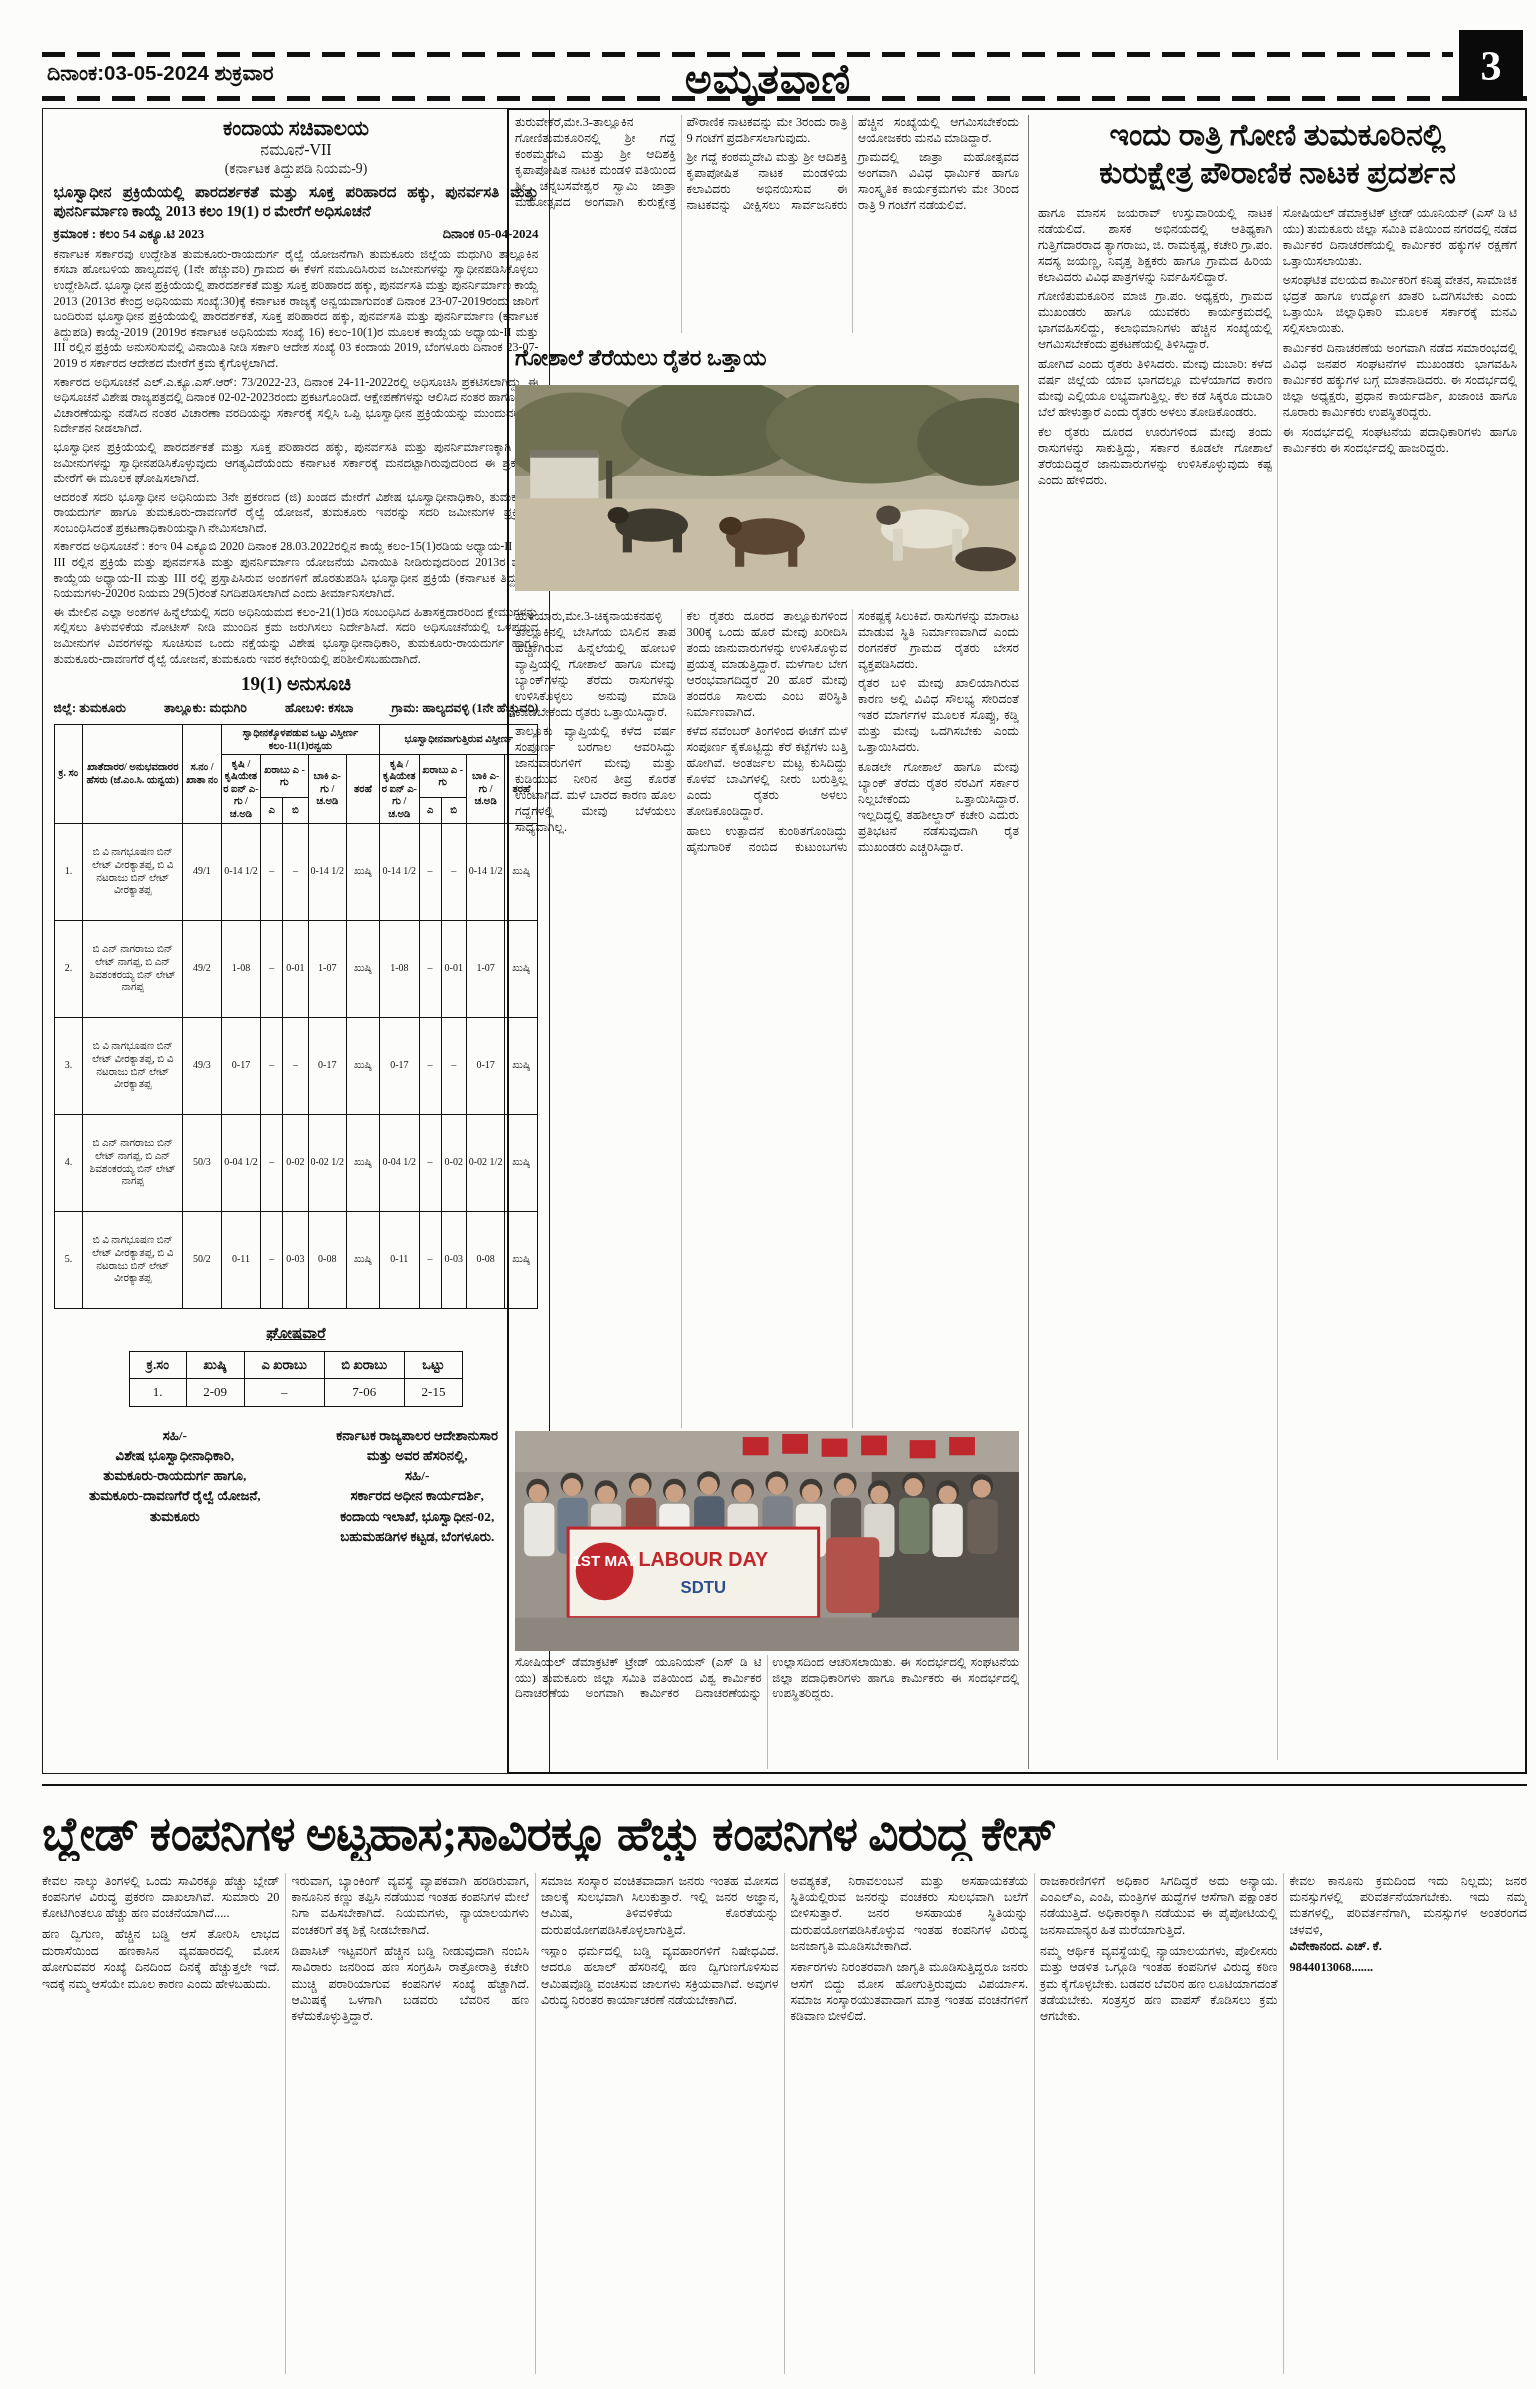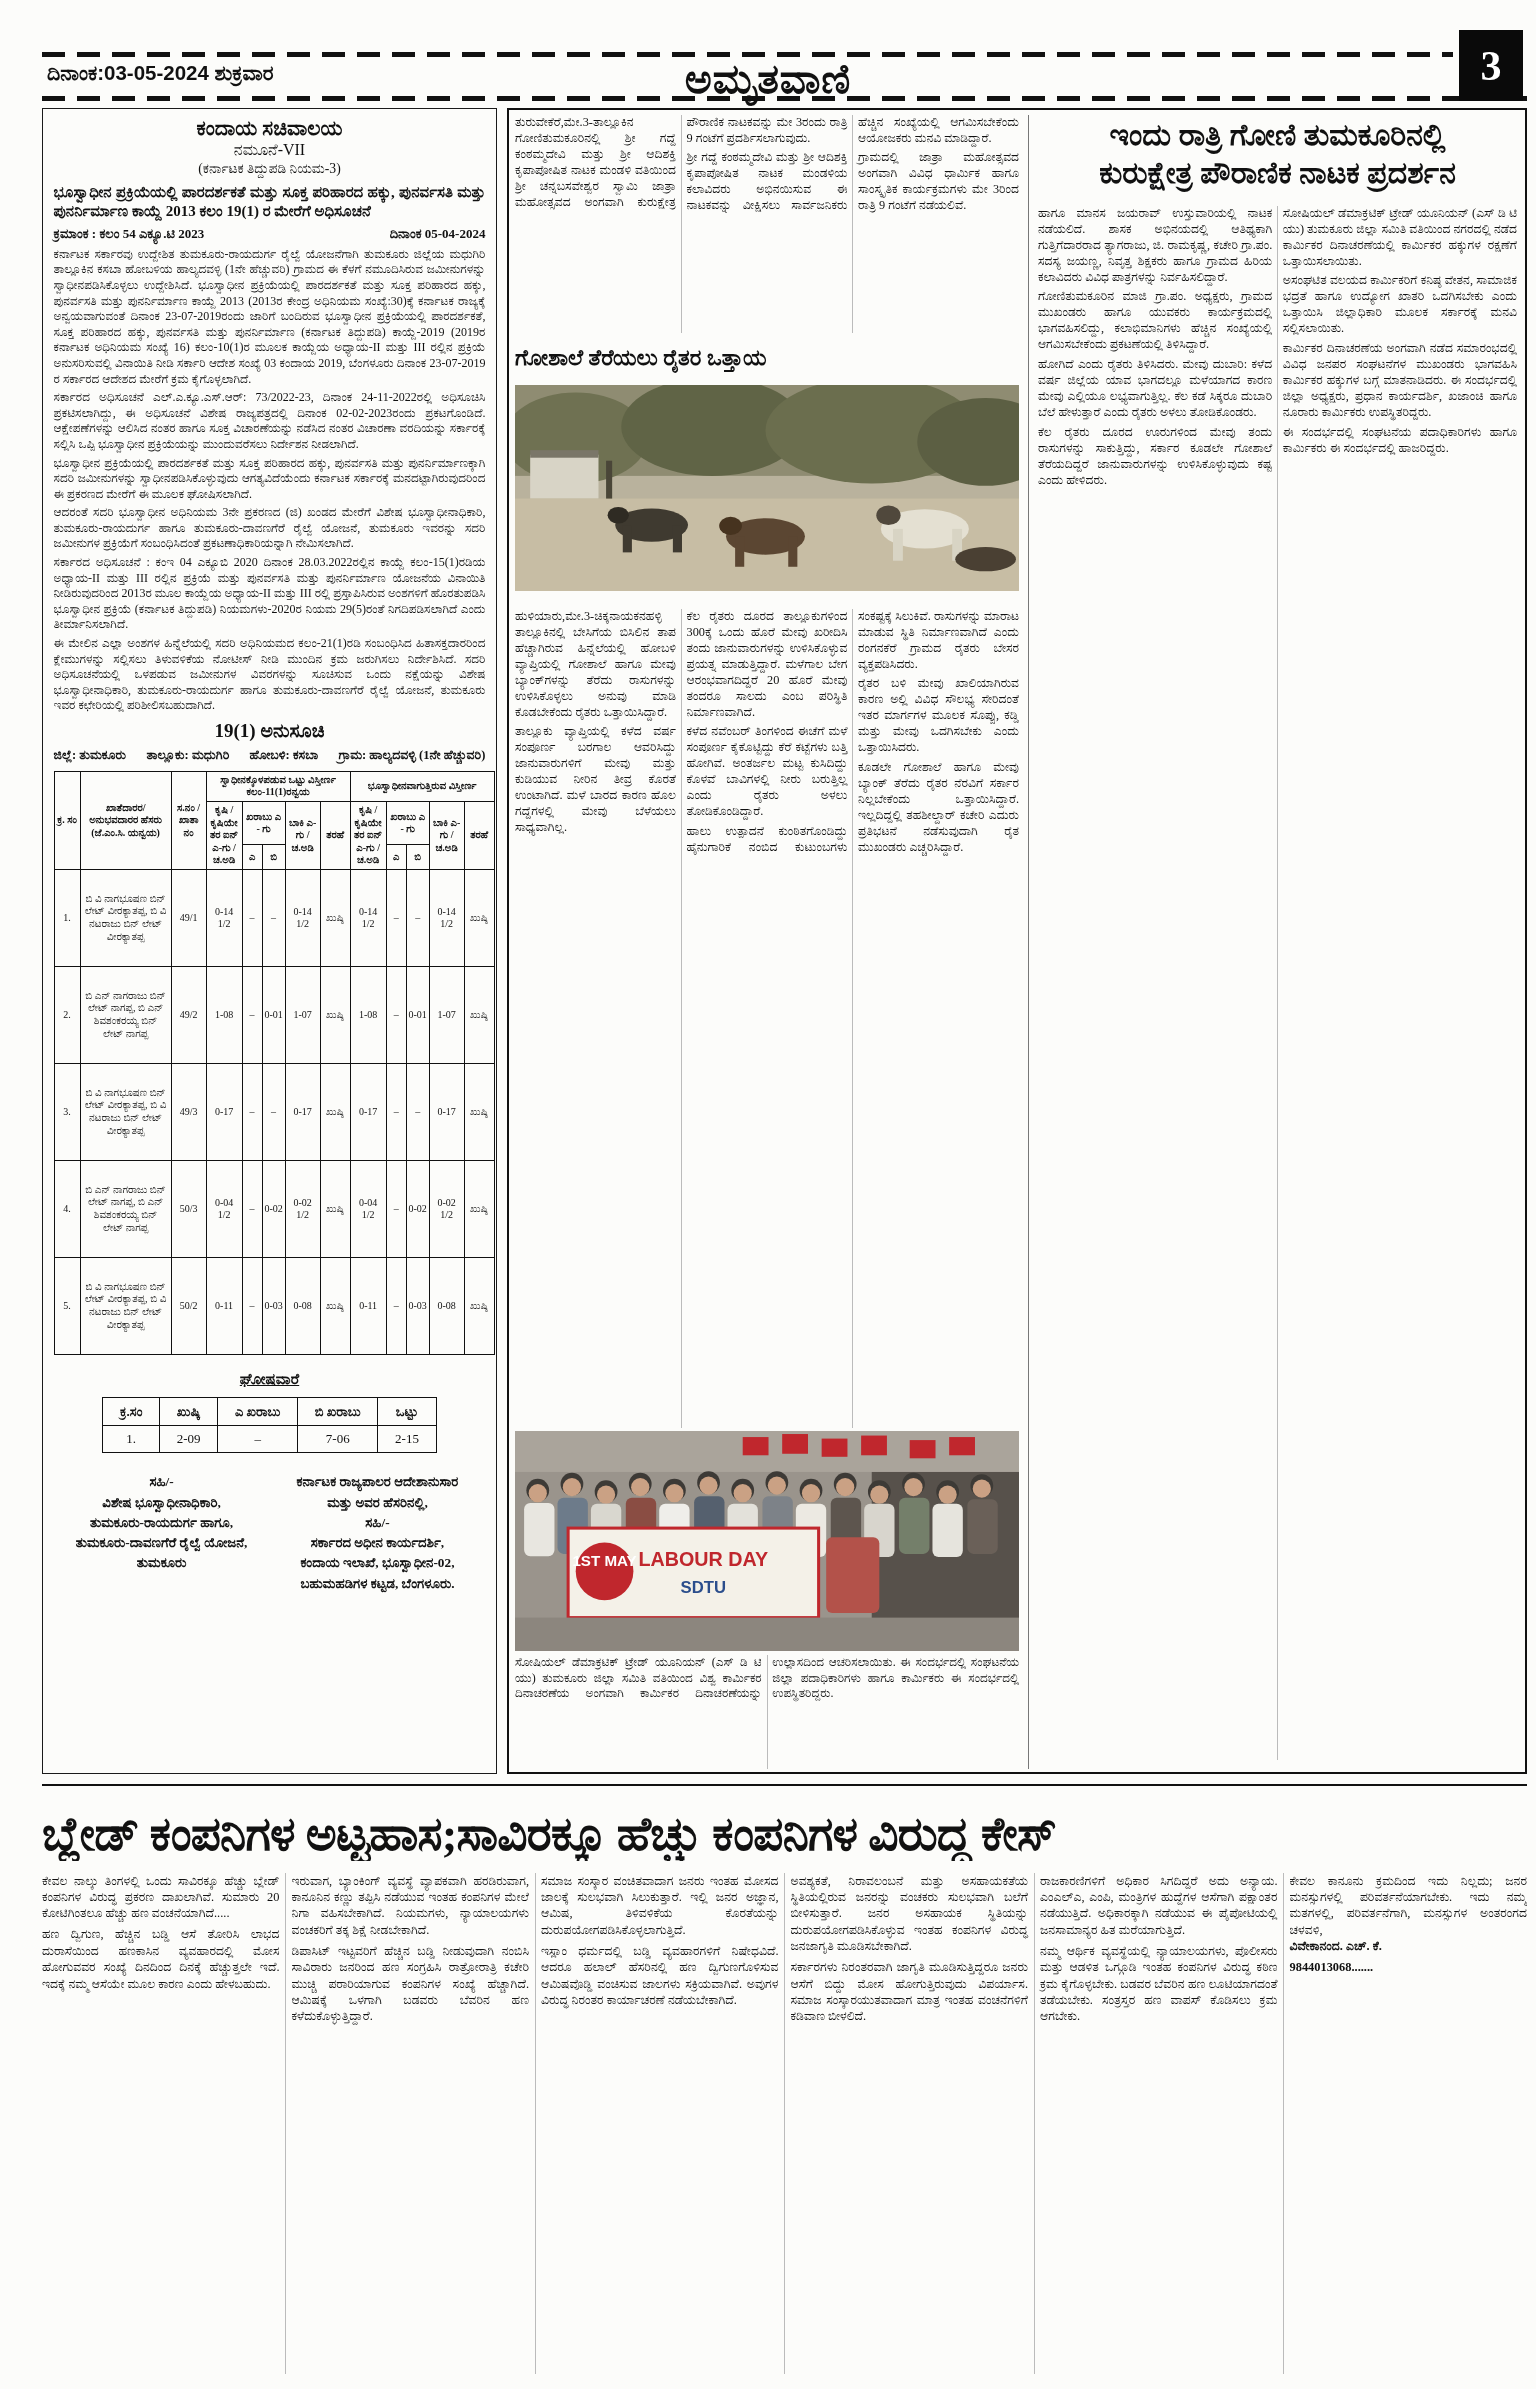--- a/index.html
+++ b/index.html
@@ -12,21 +12,21 @@
   .dash.top { left:42px; top:52px; width:1411px; }
   .dash.bot { left:42px; top:96px; width:1485px; }
   .hdr-date { position:absolute; left:47px; top:61px; font-size:20.5px; font-weight:bold; font-family:"Liberation Sans",sans-serif; }
   .masthead { position:absolute; left:0; top:55px; width:1536px; text-align:center;
               font-size:41px; font-weight:bold; letter-spacing:0.8px; }
   .pagebox { position:absolute; left:1459px; top:30px; width:64px; height:71px; background:#0a0a0a;
              color:#fff; display:flex; align-items:center; justify-content:center;
              font-size:42px; font-weight:bold; }
 
   
-  .notice { position:absolute; left:42px; top:108px; width:455px; height:1666px;
+  .notice { position:absolute; left:42px; top:108px; width:508px; height:1666px;
             border:1.5px solid #1a1a1a; padding:7.6px 10.6px 6px; overflow:hidden; }
   .n-center { text-align:center; }
   .n-ministry { font-size:20.5px; font-weight:bold; }
   .n-form { font-size:16px; margin-top:1.5px; }
   .n-rule { font-size:13.7px; margin-top:1.5px; }
   .n-title { font-size:15px; font-weight:bold; text-align:justify; margin-top:6px; line-height:1.3; }
   .n-refline { display:flex; justify-content:space-between; font-size:13px; font-weight:bold; margin-top:4.6px; }
   .n-paras { margin-top:4.6px; }
   .n-paras p { font-size:12px; line-height:1.30; text-align:justify; margin-bottom:3px; }
   .n-sched { font-size:19px; font-weight:bold; text-align:center; margin-top:6px; }
@@ -90,21 +90,21 @@
 
   <div class="dash top"></div>
   <div class="dash bot"></div>
   <div class="hdr-date">ದಿನಾಂಕ:03-05-2024 ಶುಕ್ರವಾರ</div>
   <div class="masthead">ಅಮೃತವಾಣಿ</div>
   <div class="pagebox">3</div>
 
   <div class="notice">
     <div class="n-center n-ministry">ಕಂದಾಯ ಸಚಿವಾಲಯ</div>
     <div class="n-center n-form">ನಮೂನೆ-VII</div>
-    <div class="n-center n-rule">(ಕರ್ನಾಟಕ ತಿದ್ದುಪಡಿ ನಿಯಮ-3)</div>
+    <div class="n-center n-rule">(ಕರ್ನಾಟಕ ತಿದ್ದುಪಡಿ ನಿಯಮ-9)</div>
     <div class="n-title">ಭೂಸ್ವಾಧೀನ ಪ್ರಕ್ರಿಯೆಯಲ್ಲಿ ಪಾರದರ್ಶಕತೆ ಮತ್ತು ಸೂಕ್ತ ಪರಿಹಾರದ ಹಕ್ಕು, ಪುನರ್ವಸತಿ ಮತ್ತು ಪುನರ್ನಿರ್ಮಾಣ ಕಾಯ್ದೆ 2013 ಕಲಂ 19(1) ರ ಮೇರೆಗೆ ಅಧಿಸೂಚನೆ</div>
     <div class="n-refline">
       <span>ಕ್ರಮಾಂಕ : ಕಲಂ 54 ಎಕ್ಯೂ.ಟಿ 2023</span>
       <span>ದಿನಾಂಕ 05-04-2024</span>
     </div>
     <div class="n-paras">
         <p>ಕರ್ನಾಟಕ ಸರ್ಕಾರವು ಉದ್ದೇಶಿತ ತುಮಕೂರು-ರಾಯದುರ್ಗ ರೈಲ್ವೆ ಯೋಜನೆಗಾಗಿ ತುಮಕೂರು ಜಿಲ್ಲೆಯ ಮಧುಗಿರಿ ತಾಲ್ಲೂಕಿನ ಕಸಬಾ ಹೋಬಳಿಯ ಹಾಲ್ಯದವಳ್ಳಿ (1ನೇ ಹೆಚ್ಚುವರಿ) ಗ್ರಾಮದ ಈ ಕೆಳಗೆ ನಮೂದಿಸಿರುವ ಜಮೀನುಗಳನ್ನು ಸ್ವಾಧೀನಪಡಿಸಿಕೊಳ್ಳಲು ಉದ್ದೇಶಿಸಿದೆ. ಭೂಸ್ವಾಧೀನ ಪ್ರಕ್ರಿಯೆಯಲ್ಲಿ ಪಾರದರ್ಶಕತೆ ಮತ್ತು ಸೂಕ್ತ ಪರಿಹಾರದ ಹಕ್ಕು, ಪುನರ್ವಸತಿ ಮತ್ತು ಪುನರ್ನಿರ್ಮಾಣ ಕಾಯ್ದೆ 2013 (2013ರ ಕೇಂದ್ರ ಅಧಿನಿಯಮ ಸಂಖ್ಯೆ:30)ಕ್ಕೆ ಕರ್ನಾಟಕ ರಾಜ್ಯಕ್ಕೆ ಅನ್ವಯವಾಗುವಂತೆ ದಿನಾಂಕ 23-07-2019ರಂದು ಜಾರಿಗೆ ಬಂದಿರುವ ಭೂಸ್ವಾಧೀನ ಪ್ರಕ್ರಿಯೆಯಲ್ಲಿ ಪಾರದರ್ಶಕತೆ, ಸೂಕ್ತ ಪರಿಹಾರದ ಹಕ್ಕು, ಪುನರ್ವಸತಿ ಮತ್ತು ಪುನರ್ನಿರ್ಮಾಣ (ಕರ್ನಾಟಕ ತಿದ್ದುಪಡಿ) ಕಾಯ್ದೆ-2019 (2019ರ ಕರ್ನಾಟಕ ಅಧಿನಿಯಮ ಸಂಖ್ಯೆ 16) ಕಲಂ-10(1)ರ ಮೂಲಕ ಕಾಯ್ದೆಯ ಅಧ್ಯಾಯ-II ಮತ್ತು III ರಲ್ಲಿನ ಪ್ರಕ್ರಿಯೆ ಅನುಸರಿಸುವಲ್ಲಿ ವಿನಾಯಿತಿ ನೀಡಿ ಸರ್ಕಾರಿ ಆದೇಶ ಸಂಖ್ಯೆ 03 ಕಂದಾಯ 2019, ಬೆಂಗಳೂರು ದಿನಾಂಕ 23-07-2019 ರ ಸರ್ಕಾರದ ಆದೇಶದ ಮೇರೆಗೆ ಕ್ರಮ ಕೈಗೊಳ್ಳಲಾಗಿದೆ.</p>
         <p>ಸರ್ಕಾರದ ಅಧಿಸೂಚನೆ ಎಲ್.ಎ.ಕ್ಯೂ.ಎಸ್.ಆರ್: 73/2022-23, ದಿನಾಂಕ 24-11-2022ರಲ್ಲಿ ಅಧಿಸೂಚಿಸಿ ಪ್ರಕಟಿಸಲಾಗಿದ್ದು, ಈ ಅಧಿಸೂಚನೆ ವಿಶೇಷ ರಾಜ್ಯಪತ್ರದಲ್ಲಿ ದಿನಾಂಕ 02-02-2023ರಂದು ಪ್ರಕಟಗೊಂಡಿದೆ. ಆಕ್ಷೇಪಣೆಗಳನ್ನು ಆಲಿಸಿದ ನಂತರ ಹಾಗೂ ಸೂಕ್ತ ವಿಚಾರಣೆಯನ್ನು ನಡೆಸಿದ ನಂತರ ವಿಚಾರಣಾ ವರದಿಯನ್ನು ಸರ್ಕಾರಕ್ಕೆ ಸಲ್ಲಿಸಿ ಒಪ್ಪಿ ಭೂಸ್ವಾಧೀನ ಪ್ರಕ್ರಿಯೆಯನ್ನು ಮುಂದುವರೆಸಲು ನಿರ್ದೇಶನ ನೀಡಲಾಗಿದೆ.</p>
         <p>ಭೂಸ್ವಾಧೀನ ಪ್ರಕ್ರಿಯೆಯಲ್ಲಿ ಪಾರದರ್ಶಕತೆ ಮತ್ತು ಸೂಕ್ತ ಪರಿಹಾರದ ಹಕ್ಕು, ಪುನರ್ವಸತಿ ಮತ್ತು ಪುನರ್ನಿರ್ಮಾಣಕ್ಕಾಗಿ ಸದರಿ ಜಮೀನುಗಳನ್ನು ಸ್ವಾಧೀನಪಡಿಸಿಕೊಳ್ಳುವುದು ಆಗತ್ಯವಿದೆಯೆಂದು ಕರ್ನಾಟಕ ಸರ್ಕಾರಕ್ಕೆ ಮನದಟ್ಟಾಗಿರುವುದರಿಂದ ಈ ಪ್ರಕರಣದ ಮೇರೆಗೆ ಈ ಮೂಲಕ ಘೋಷಿಸಲಾಗಿದೆ.</p>
         <p>ಆದರಂತೆ ಸದರಿ ಭೂಸ್ವಾಧೀನ ಅಧಿನಿಯಮ 3ನೇ ಪ್ರಕರಣದ (ಜಿ) ಖಂಡದ ಮೇರೆಗೆ ವಿಶೇಷ ಭೂಸ್ವಾಧೀನಾಧಿಕಾರಿ, ತುಮಕೂರು-ರಾಯದುರ್ಗ ಹಾಗೂ ತುಮಕೂರು-ದಾವಣಗೆರೆ ರೈಲ್ವೆ ಯೋಜನೆ, ತುಮಕೂರು ಇವರನ್ನು ಸದರಿ ಜಮೀನುಗಳ ಪ್ರಕ್ರಿಯೆಗೆ ಸಂಬಂಧಿಸಿದಂತೆ ಪ್ರಕಟಣಾಧಿಕಾರಿಯನ್ನಾಗಿ ನೇಮಿಸಲಾಗಿದೆ.</p>

